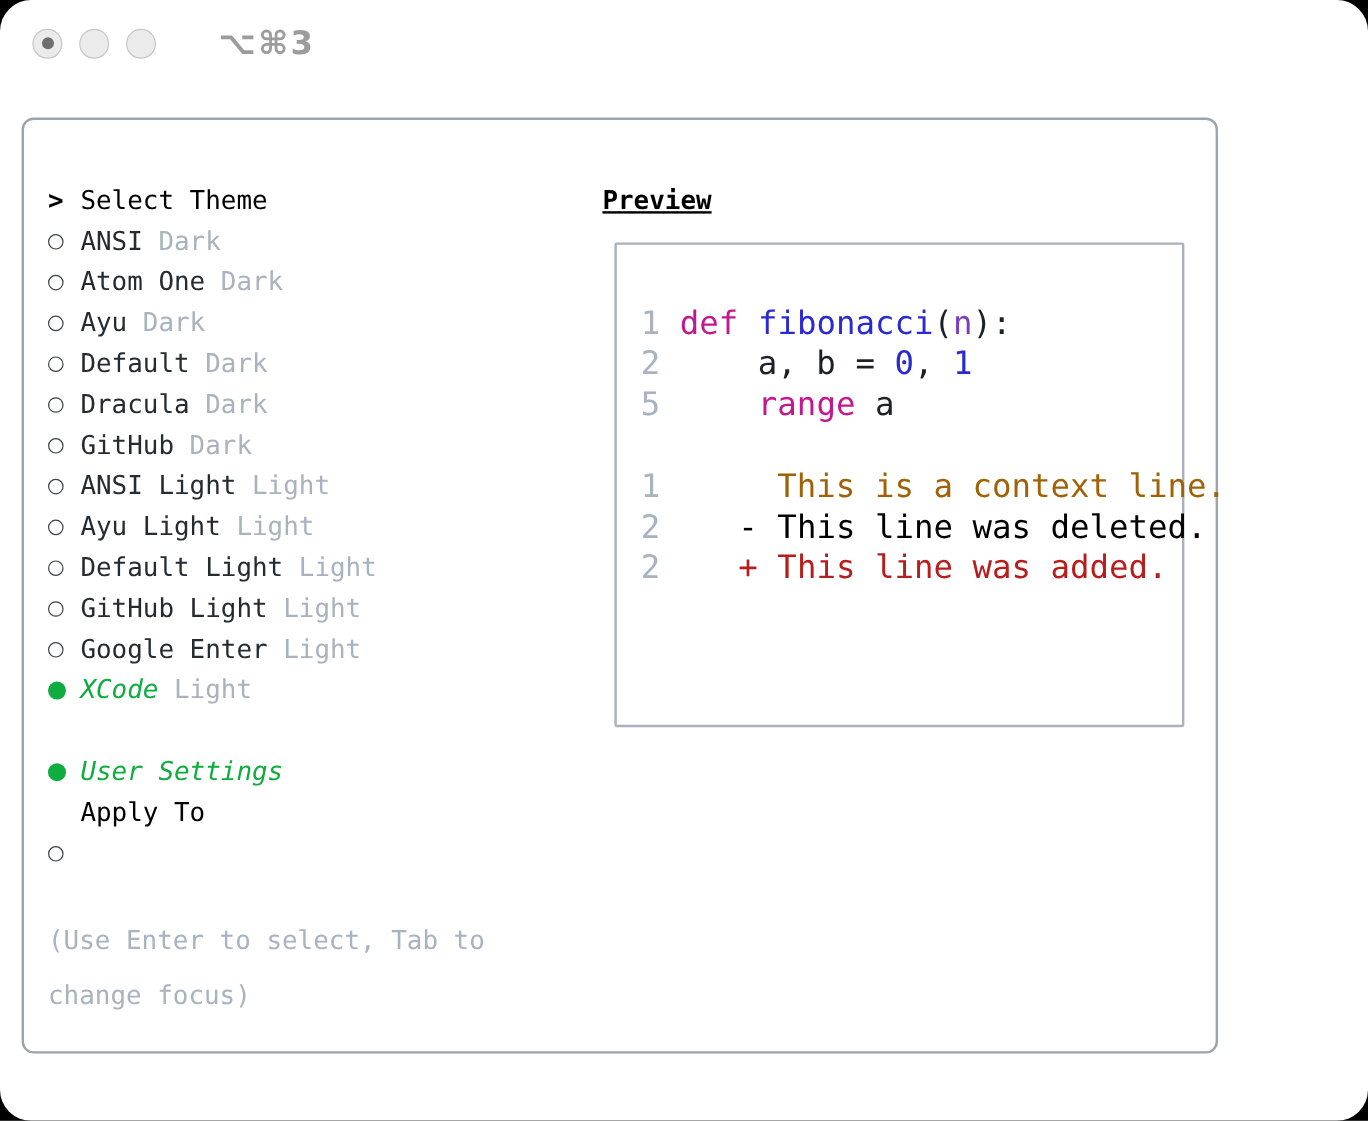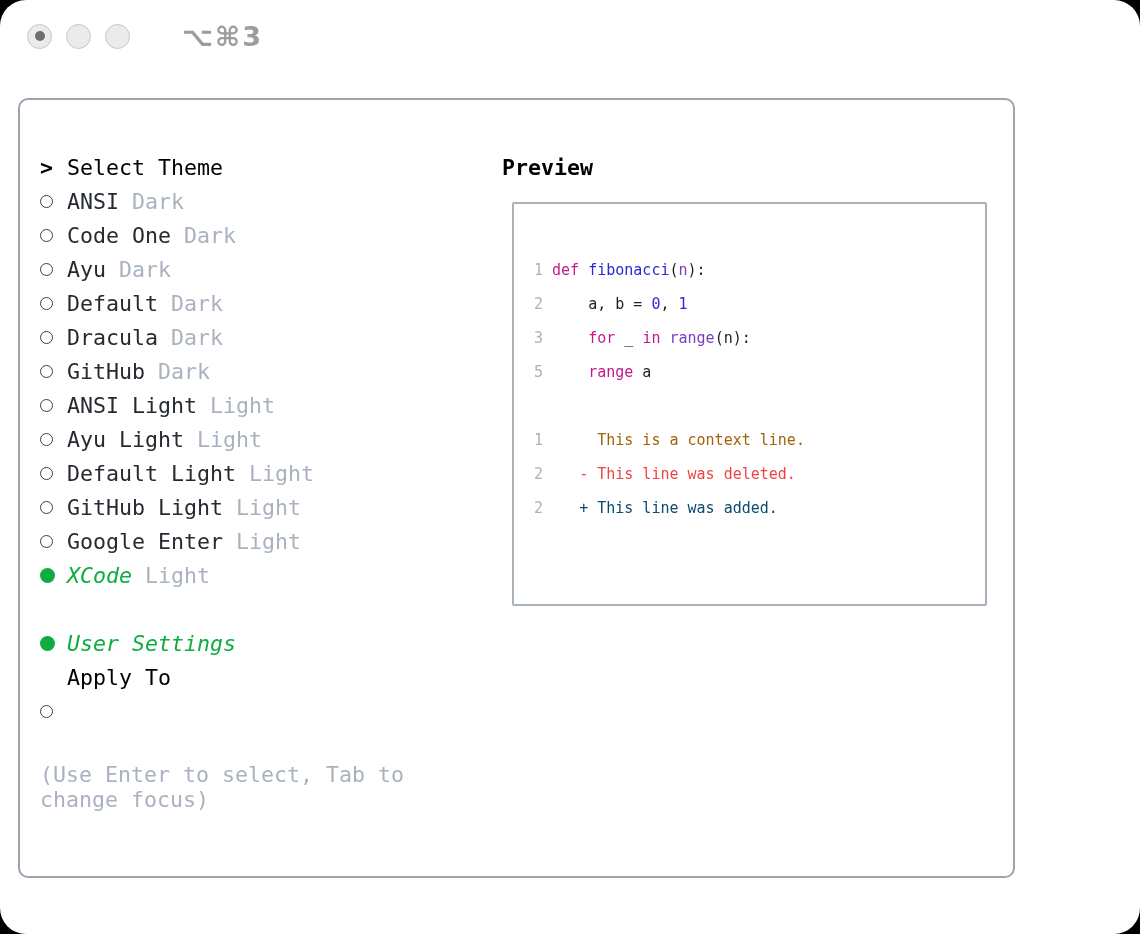--- a/index.html
+++ b/index.html
@@ -57,50 +57,50 @@
     border:1.8px solid #3a4047;box-sizing:border-box;
   }
   .radio.sel{width:15px;height:15px;border:none;background:#0fad3f;}
   .hdr{font-weight:400;color:#000;}
   .item-name{color:#262b31;}
   .item-name.sel{color:#0fad3f;font-style:italic;}
   .item-tag{color:#a9b2bf;margin-left:13px;}
   .subhdr{color:#000;}
   .hint{
     margin-top:0;
-    color:#a9b2bf;font-size:21.6px;line-height:25px;
+    color:#a9b2bf;font-size:21.6px;line-height:46px;
     white-space:pre-line;
   }
   
   .preview-title{
     position:absolute;left:482px;top:50px;height:34px;
     display:flex;align-items:center;
-    font-size:21.6px;font-weight:700;color:#000;
+    font-size:21.6px;font-weight:700;color:#000;text-decoration:underline;
   }
   .preview-box{
     position:absolute;left:492px;top:102px;
     width:475px;height:404px;
     border:2px solid #a9b1ba;border-radius:2px;
     box-sizing:border-box;
     padding:49px 0 0 20px;
     background:#fff;
   }
   .pline{
     height:34px;line-height:34px;white-space:pre;
-    font-size:15px;
+    font-size:27px;
   }
   .c-num{color:#a9b2bf;}
   .c-kw{color:#c2188f;}
   .c-fn{color:#2a2ad4;}
   .c-lit{color:#2a2ad4;}
   .c-pu{color:#7a3ec0;}
   .c-pl{color:#1d2126;}
   .c-ctx{color:#a16207;}
-  .c-del{color:#ef4444;}
-  .c-add{color:#0c4a6e;}
+  .c-del{color:#000000;}
+  .c-add{color:#b91c1c;}
 </style>
 </head>
 <body>
 
 <div class="screen">
 
   <div class="titlebar">
     <div class="tl">
       <div class="dot"></div>
     </div>
@@ -118,21 +118,21 @@
         <span class="hdr">Select Theme</span>
       </div>
 
       <div class="row">
         <span class="markslot"><span class="radio"></span></span>
         <span class="item-name">ANSI</span>
         <span class="item-tag">Dark</span>
       </div>
       <div class="row">
         <span class="markslot"><span class="radio"></span></span>
-        <span class="item-name">Code One</span>
+        <span class="item-name">Atom One</span>
         <span class="item-tag">Dark</span>
       </div>
       <div class="row">
         <span class="markslot"><span class="radio"></span></span>
         <span class="item-name">Ayu</span>
         <span class="item-tag">Dark</span>
       </div>
       <div class="row">
         <span class="markslot"><span class="radio"></span></span>
         <span class="item-name">Default</span>
@@ -197,21 +197,20 @@
 
       <div class="hint">(Use Enter to select, Tab to
 change focus)</div>
     </div>
 
     <div class="preview-title">Preview</div>
 
     <div class="preview-box">
       <div class="pline"><span class="c-num">1 </span><span class="c-kw">def</span><span class="c-pl"> </span><span class="c-fn">fibonacci</span><span class="c-pl">(</span><span class="c-pu">n</span><span class="c-pl">):</span></div>
       <div class="pline"><span class="c-num">2 </span><span class="c-pl">    a, b = </span><span class="c-lit">0</span><span class="c-pl">, </span><span class="c-lit">1</span></div>
-      <div class="pline"><span class="c-num">3 </span><span class="c-pl">    </span><span class="c-kw">for</span><span class="c-pl"> _ </span><span class="c-kw">in</span><span class="c-pl"> </span><span class="c-pu">range</span><span class="c-pl">(n):</span></div>
       <div class="pline"><span class="c-num">5 </span><span class="c-pl">    </span><span class="c-kw">range</span><span class="c-pl"> a</span></div>
 
       <div class="pline"></div>
 
       <div class="pline"><span class="c-num">1 </span><span class="c-ctx">     This is a context line.</span></div>
       <div class="pline"><span class="c-num">2 </span><span class="c-pl">   </span><span class="c-del">- This line was deleted.</span></div>
       <div class="pline"><span class="c-num">2 </span><span class="c-pl">   </span><span class="c-add">+ This line was added.</span></div>
     </div>
 
   </div>

